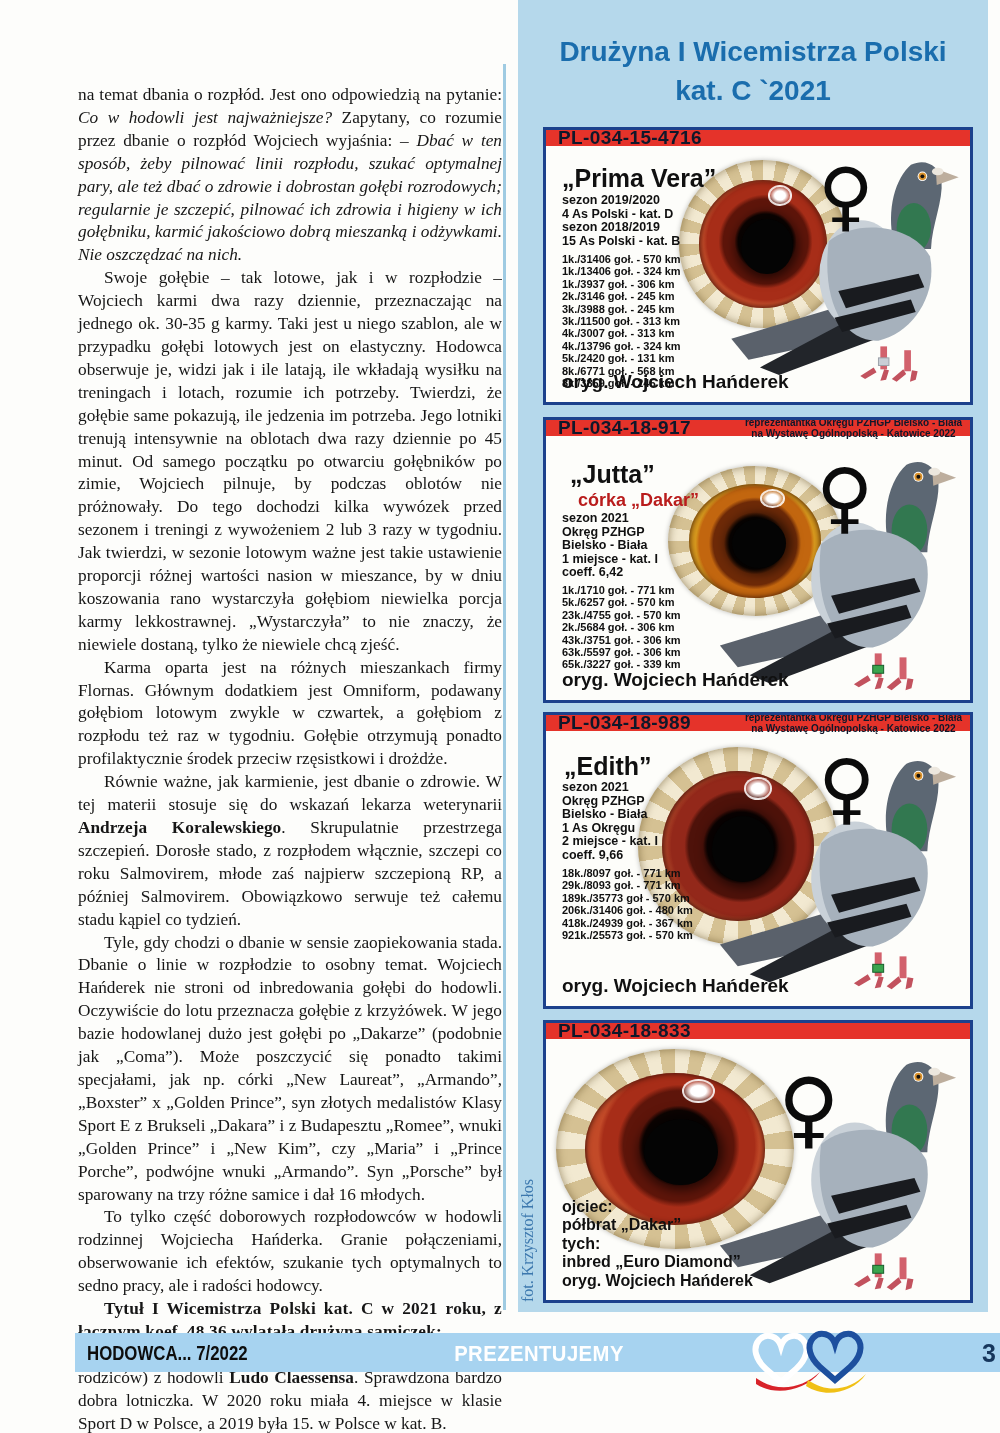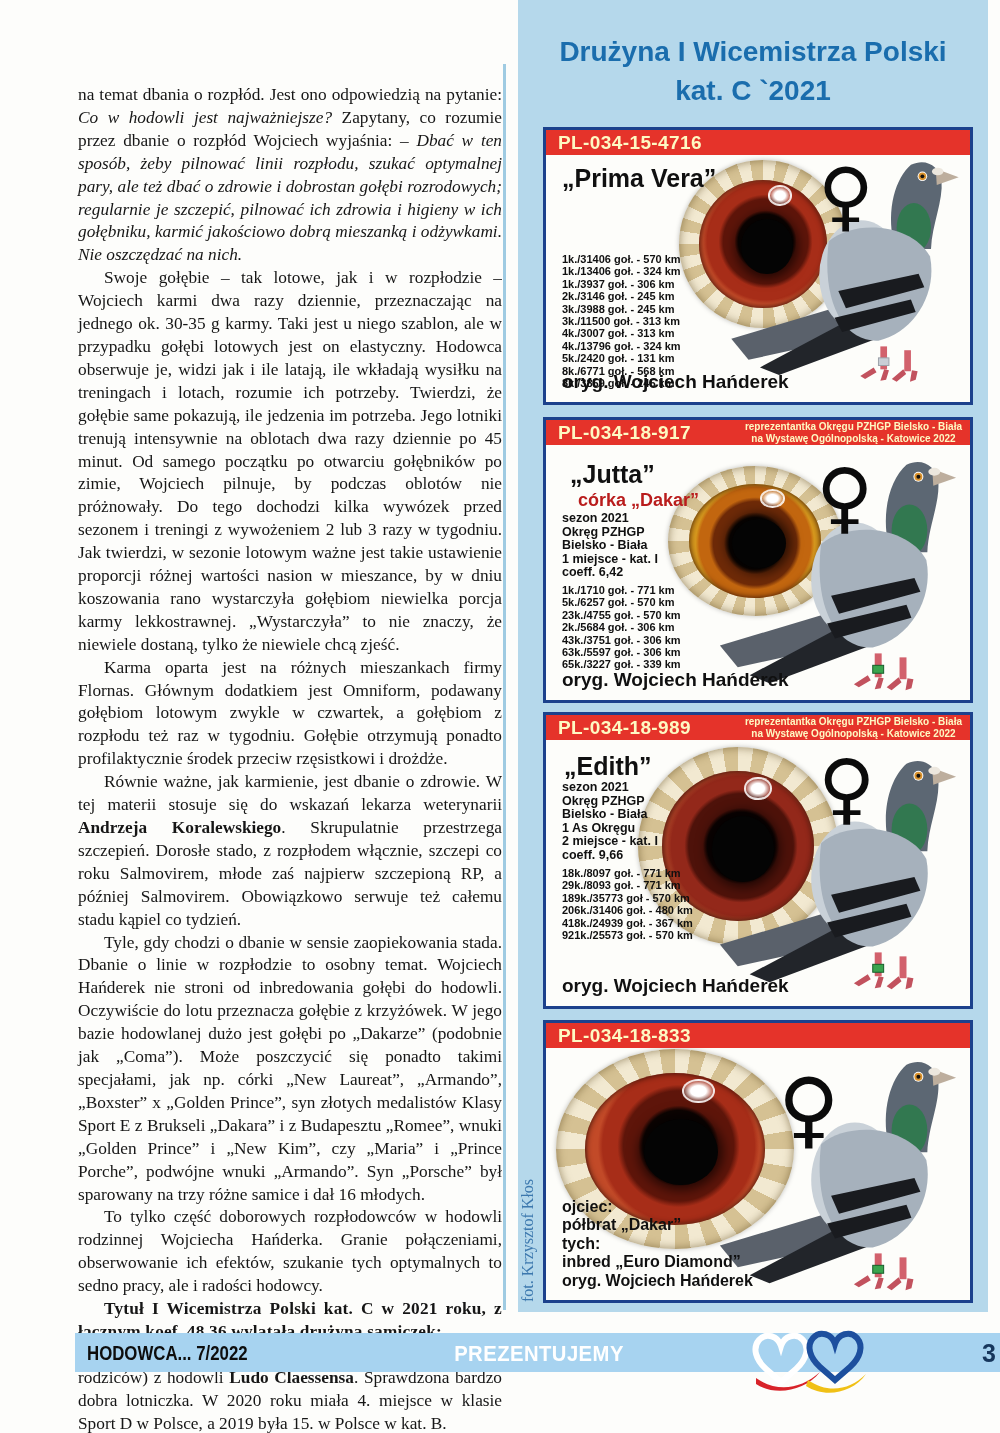--- a/index.html
+++ b/index.html
@@ -22,21 +22,21 @@
   .panel-title{margin-top:32px;text-align:center;font-family:"Liberation Sans",sans-serif;
                font-weight:bold;font-size:28px;line-height:39px;color:#1a6dad;}
 
   
   .card{position:absolute;left:25px;width:430px;background:#fdfdfa;border:3px solid #1c418c;box-sizing:border-box;overflow:hidden;}
   .c0{top:127px;height:278px}
   .c1{top:417px;height:286px}
   .c2{top:712px;height:297px}
   .c3{top:1020px;height:283px}
 
-  .card-bar{position:absolute;top:0;left:0;right:0;height:25px;background:#e5332a;color:#fef9c3;
+  .card-bar{position:absolute;top:0;left:0;right:0;height:16px;background:#e5332a;color:#0f172a;
             display:flex;align-items:center;z-index:6;}
   .ring-id{font-family:"Liberation Sans",sans-serif;font-weight:bold;font-size:19px;padding-left:12px;letter-spacing:.4px;}
   .bar-note{margin-left:auto;text-align:center;font-family:"Liberation Sans",sans-serif;
             font-weight:bold;font-size:10px;line-height:11.5px;padding-right:8px;}
 
   .name{position:absolute;font-family:"Liberation Sans",sans-serif;font-weight:bold;font-size:25px;color:#101010;z-index:5;}
   .c0 .name{left:16px;top:34px}
   .c1 .name{left:24px;top:40px}
   .c2 .name{left:18px;top:37px}
   .subtitle{position:absolute;font-family:"Liberation Sans",sans-serif;font-weight:bold;font-size:18px;color:#b91c1c;z-index:5;}
@@ -146,20 +146,26 @@
           <circle cx="216" cy="28" r="5" fill="#ffffff"></circle>
           <circle cx="216" cy="28" r="4" fill="#d8912c"></circle>
           <circle cx="216" cy="28" r="2" fill="#15100b"></circle>
           <rect x="172" y="206" width="7" height="24" fill="#d2616c"></rect>
           <rect x="197" y="210" width="7" height="22" fill="#d2616c"></rect>
           <rect x="170" y="218" width="11" height="8" fill="#c9ced6" stroke="#9aa0a8" stroke-width="1"></rect>
           <path d="M165,228 l-14,9 5,3 12,-7 Z M176,230 l-4,12 6,-1 3,-10 Z" fill="#c2525e"></path>
           <path d="M196,230 l-12,10 5,3 10,-8 Z M205,231 l-2,12 6,-2 2,-9 Z" fill="#c2525e"></path>
         </svg>
         <div class="name">„Prima Vera”</div>
+        <div class="stats">
+          <div>sezon 2019/2020</div>
+          <div>4 As Polski - kat. D</div>
+          <div>sezon 2018/2019</div>
+          <div>15 As Polski - kat. B</div>
+        </div>
         <div class="results">
           <div>1k./31406 goł. - 570 km</div>
           <div>1k./13406 goł. - 324 km</div>
           <div>1k./3937 goł. - 306 km</div>
           <div>2k./3146 goł. - 245 km</div>
           <div>3k./3988 goł. - 245 km</div>
           <div>3k./11500 goł. - 313 km</div>
           <div>4k./3007 goł. - 313 km</div>
           <div>4k./13796 goł. - 324 km</div>
           <div>5k./2420 goł. - 131 km</div>

